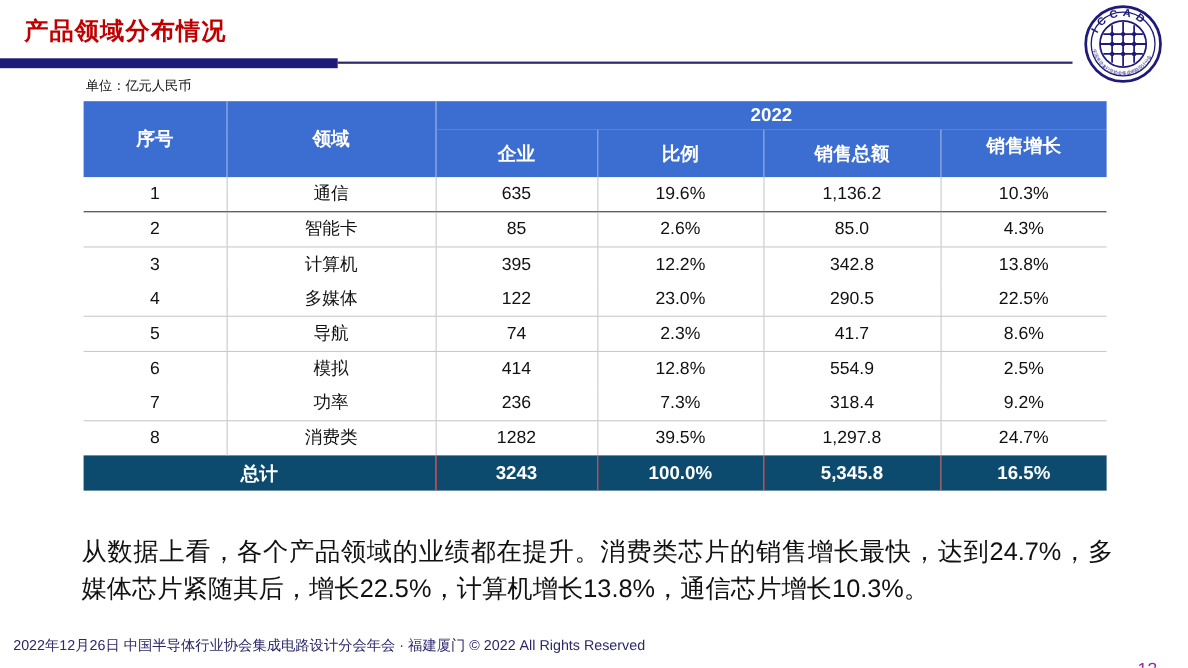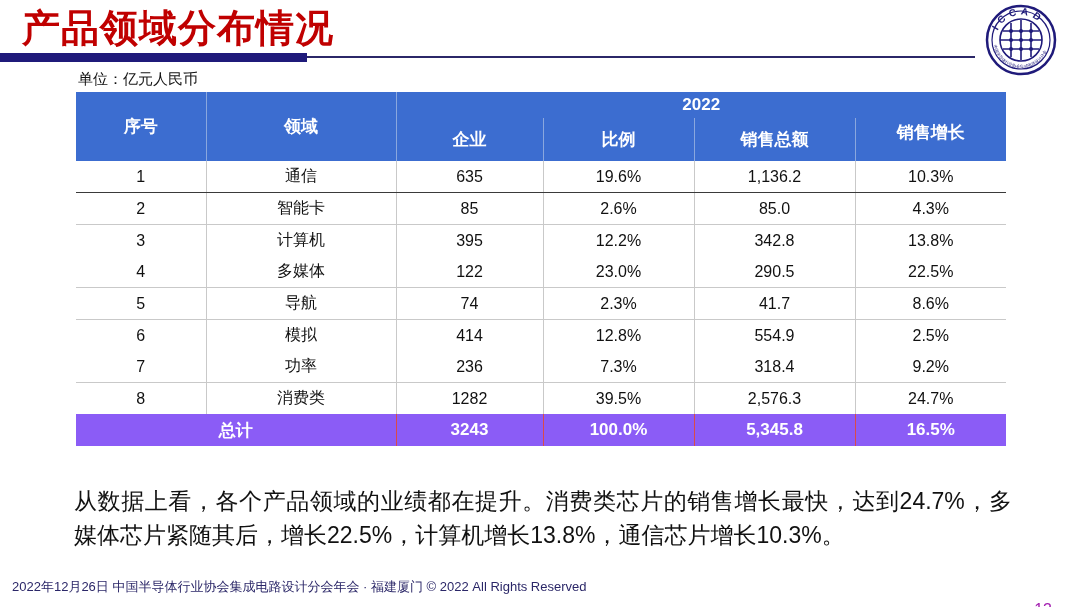--- a/index.html
+++ b/index.html
@@ -14,21 +14,21 @@
     overflow: hidden;
     font-family: "Liberation Sans", "DejaVu Sans", sans-serif;
     color: #000000;
   }
 
   
   .slide-title {
     position: absolute;
     left: 22px;
     top: 10px;
-    font-size: 38px;
+    font-size: 22px;
     font-weight: bold;
     color: #C00000;
     letter-spacing: 1px;
     line-height: 36px;
     white-space: nowrap;
   }
   .rule-thick {
     position: absolute;
     left: 0px;
     top: 53px;
@@ -53,21 +53,21 @@
     width: 72px;
     height: 72px;
   }
   .logo svg { display: block; }
 
   
   .unit-note {
     position: absolute;
     left: 78px;
     top: 70px;
-    font-size: 15px;
+    font-size: 12px;
     color: #111111;
     white-space: nowrap;
   }
 
   
   .tbl-wrap {
     position: absolute;
     left: 76px;
     top: 92px;
     width: 930px;
@@ -118,21 +118,21 @@
     color: #111111;
     border-right: 1px solid #c9c9c9;
   }
   td.cell.last { border-right: none; text-align: center; }
 
   tr.r-dark td { border-bottom: 1px solid #3a3a3a; }
   tr.r-light td { border-bottom: 1px solid #c9c9c9; }
   tr.r-none td { border-bottom: none; }
 
   tr.total td {
-    background: #8b5cf6;
+    background: #0c4a6e;
     color: #ffffff;
     font-weight: bold;
     font-size: 17px;
     height: 32px;
     text-align: center;
     border-right: 1px solid #D94A4A;
     border-bottom: none;
   }
   tr.total td.last { border-right: none; }
 
@@ -290,21 +290,21 @@
         <td class="cell">236</td>
         <td class="cell">7.3%</td>
         <td class="cell">318.4</td>
         <td class="cell last">9.2%</td>
       </tr>
       <tr class="r-none">
         <td class="cell">8</td>
         <td class="cell">消费类</td>
         <td class="cell">1282</td>
         <td class="cell">39.5%</td>
-        <td class="cell">2,576.3</td>
+        <td class="cell">1,297.8</td>
         <td class="cell last">24.7%</td>
       </tr>
       <tr class="total">
         <td colspan="2">总计</td>
         <td>3243</td>
         <td>100.0%</td>
         <td>5,345.8</td>
         <td class="last">16.5%</td>
       </tr>
     </tbody>

